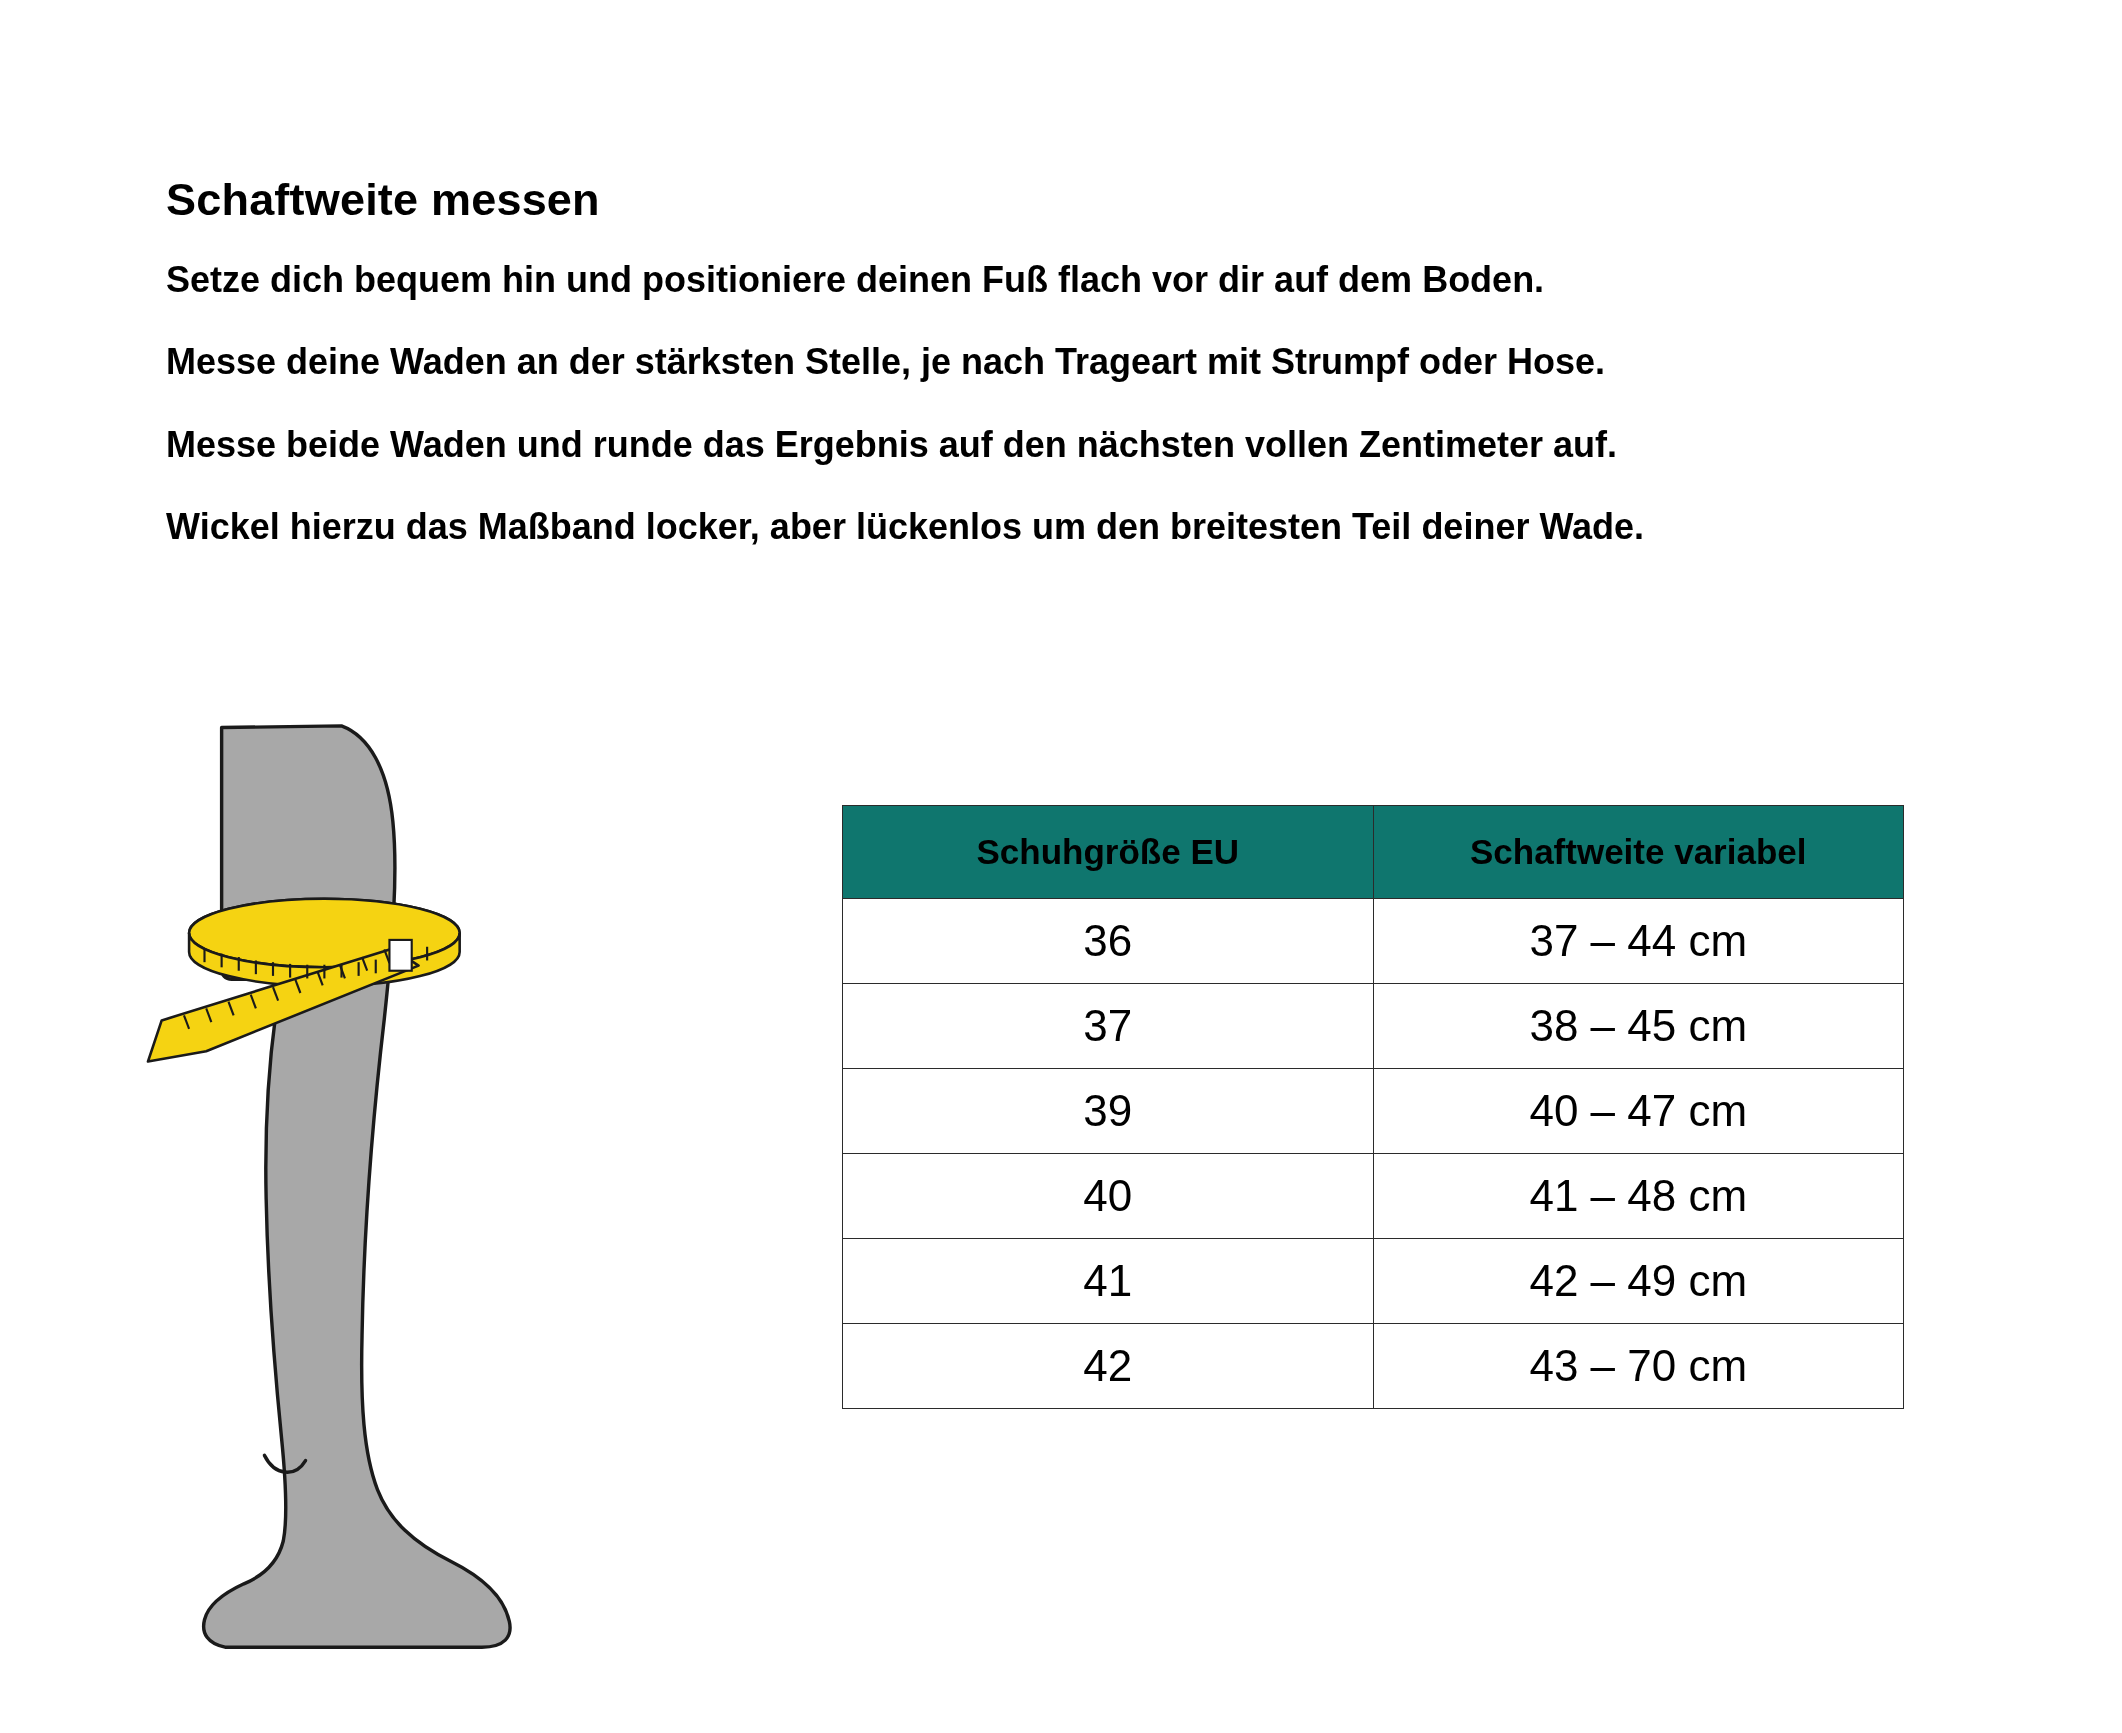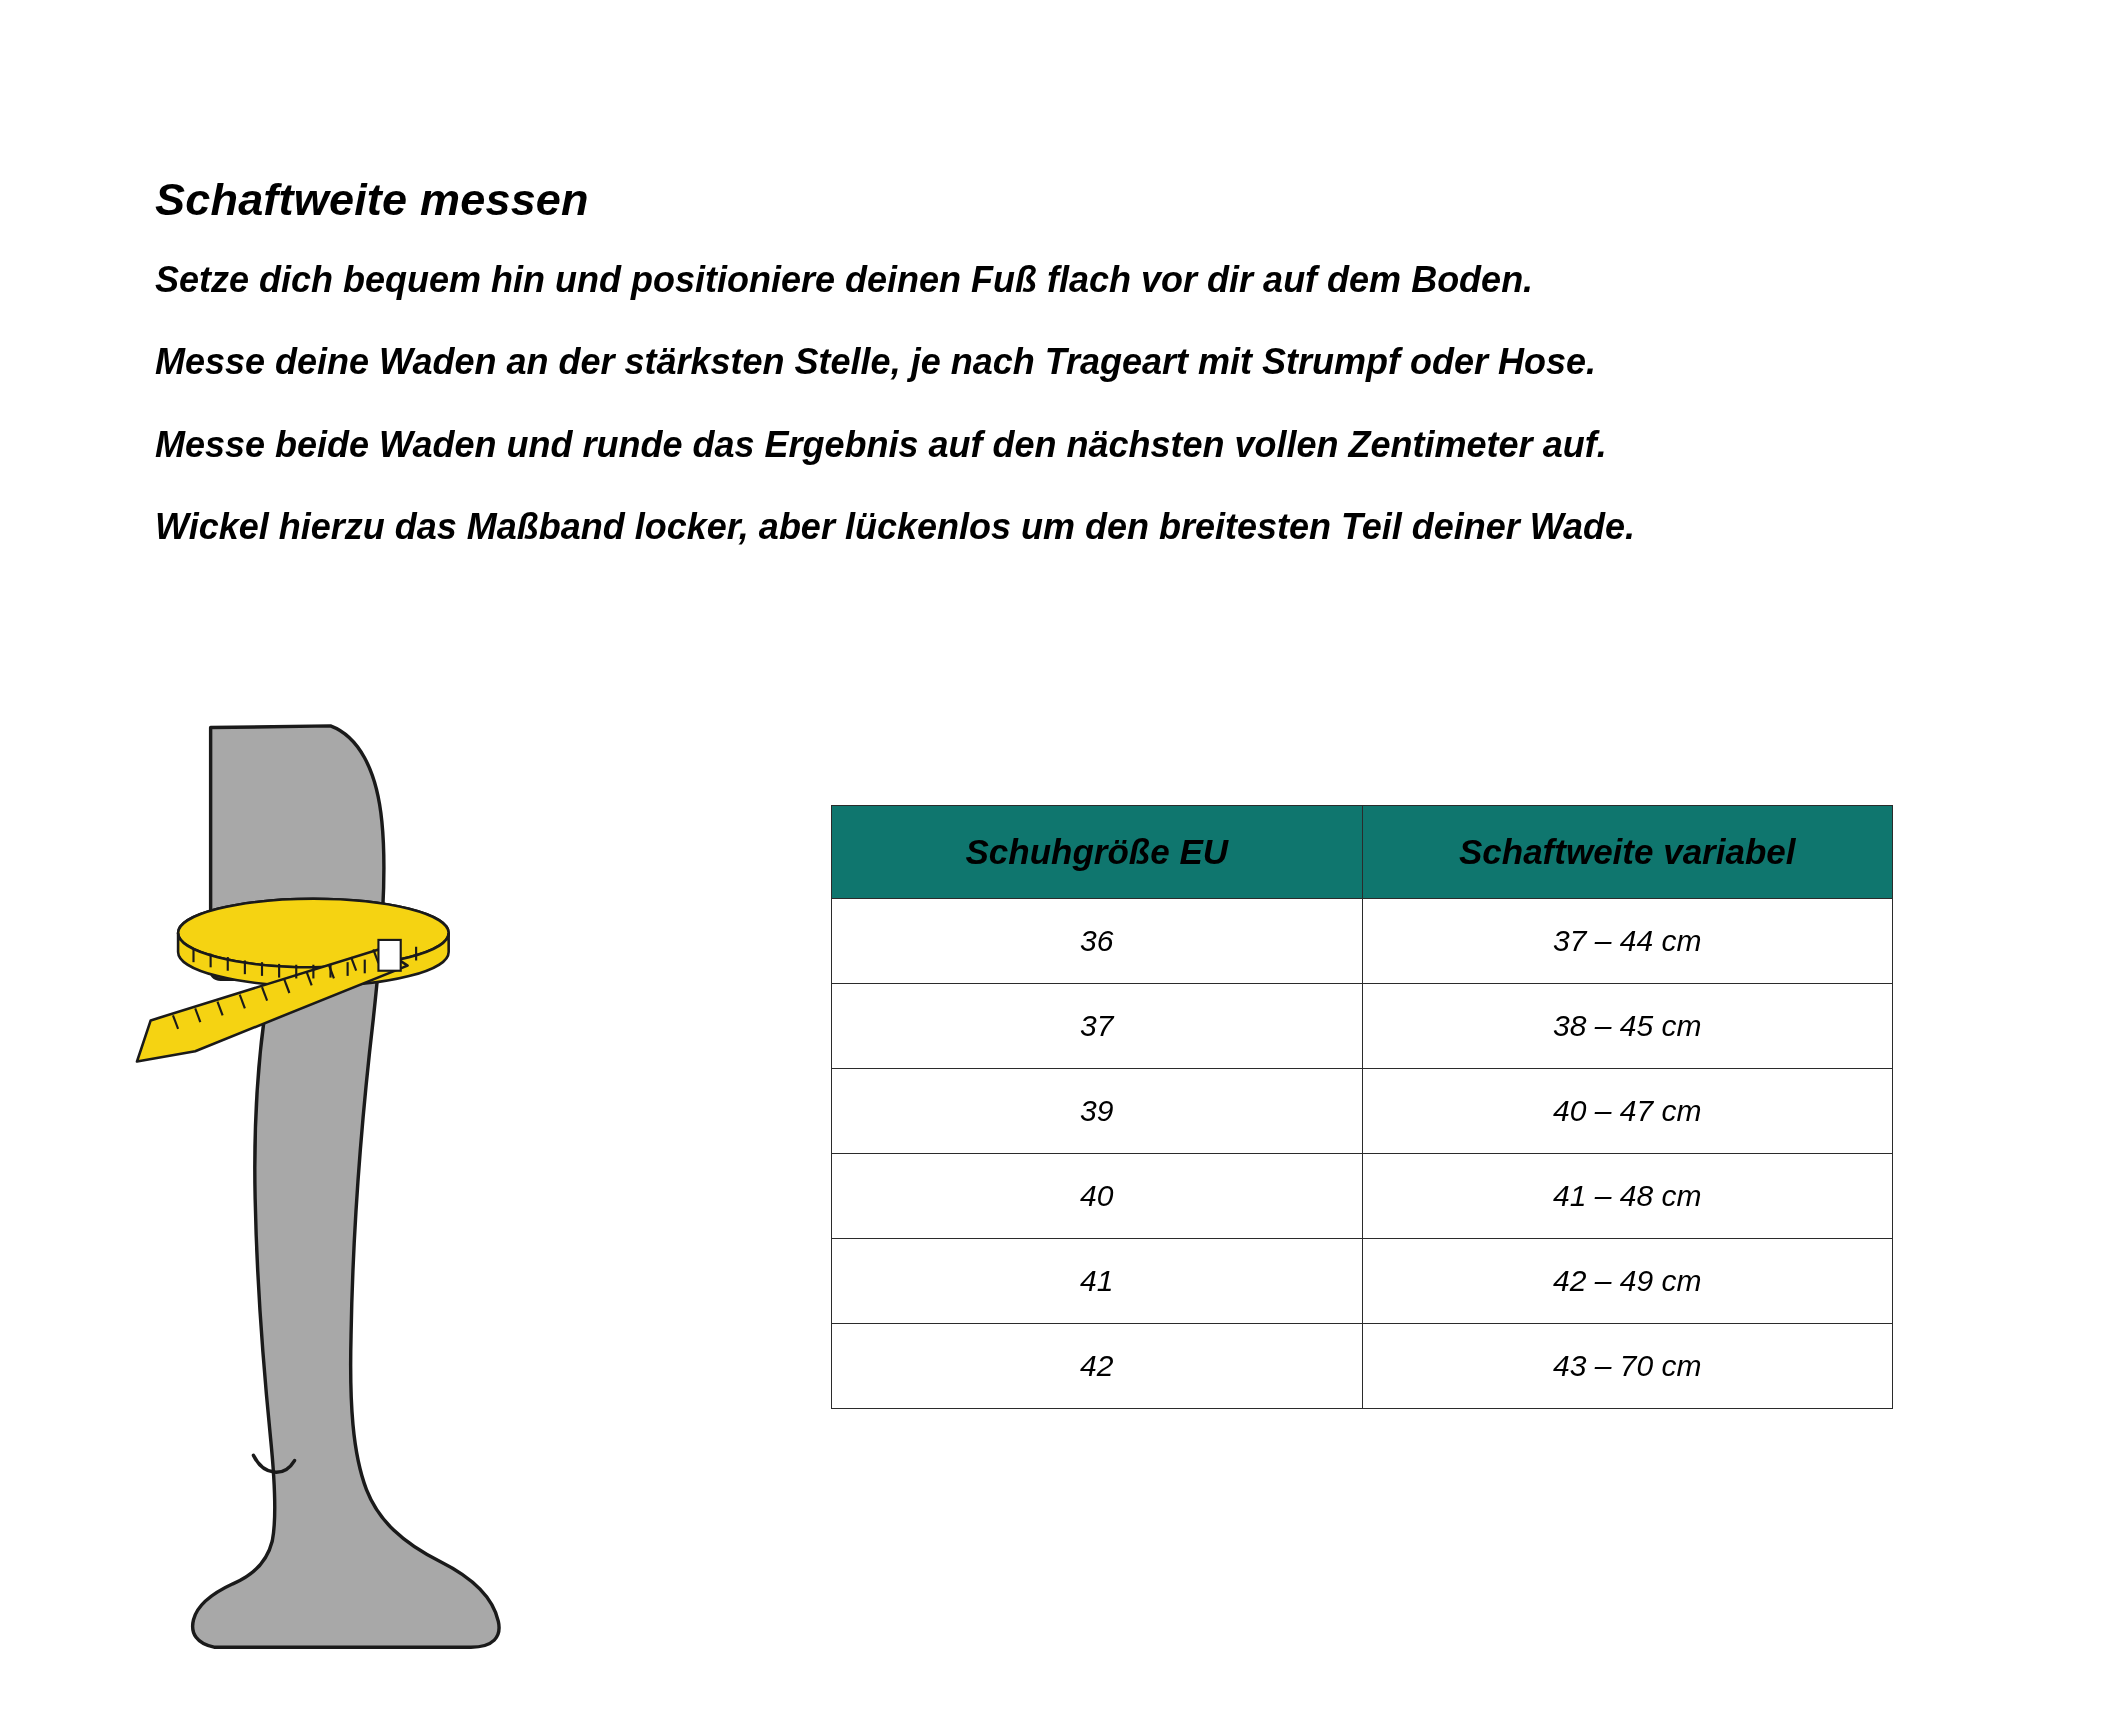--- a/index.html
+++ b/index.html
@@ -11,24 +11,23 @@
     width: 2122px;
     height: 1734px;
     font-family: "Liberation Sans", sans-serif;
     color: #000000;
     position: relative;
     overflow: hidden;
   }
 
   #page {
     position: absolute;
-    left: 5px; top: 0;
+    left: 16px; top: 0;
     width: 1828px;
     height: 1734px;
-    font-style: italic;
   }
 
   .headline {
     position: absolute;
     left: 150px;
     top: 144px;
     font-size: 45px;
     font-weight: bold;
     letter-spacing: 0.2px;
   }
@@ -67,21 +66,21 @@
   }
   table.size-table {
     border-collapse: collapse;
     width: 1062px;
     table-layout: fixed;
   }
   table.size-table th,
   table.size-table td {
     border: 1.7px solid #2b2b2b;
     text-align: center;
-    font-size: 30px;
+    font-size: 44px;
     font-weight: normal;
     height: 84px;
     padding: 0;
     vertical-align: middle;
   }
   table.size-table th {
     background: #0f766e;
     font-weight: bold;
     font-size: 35px;
     height: 92px;

